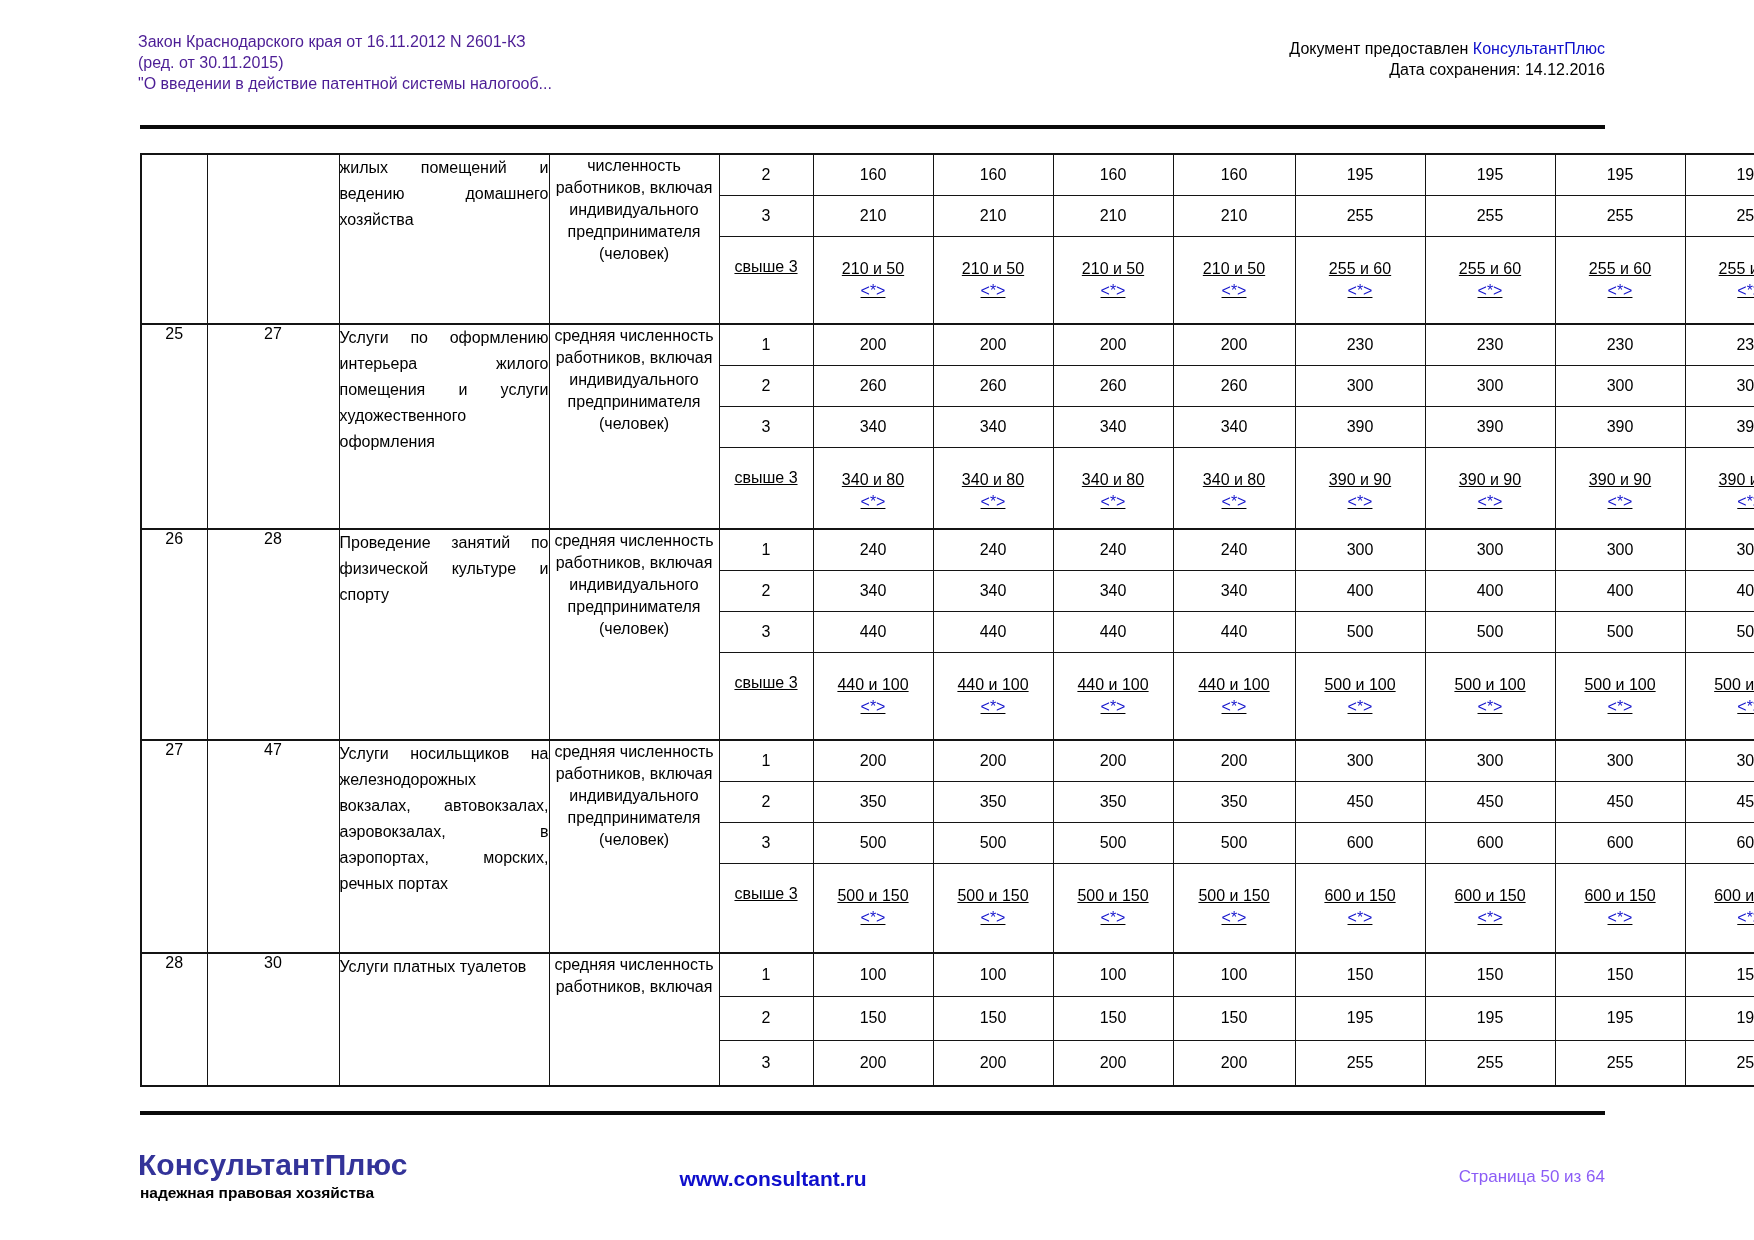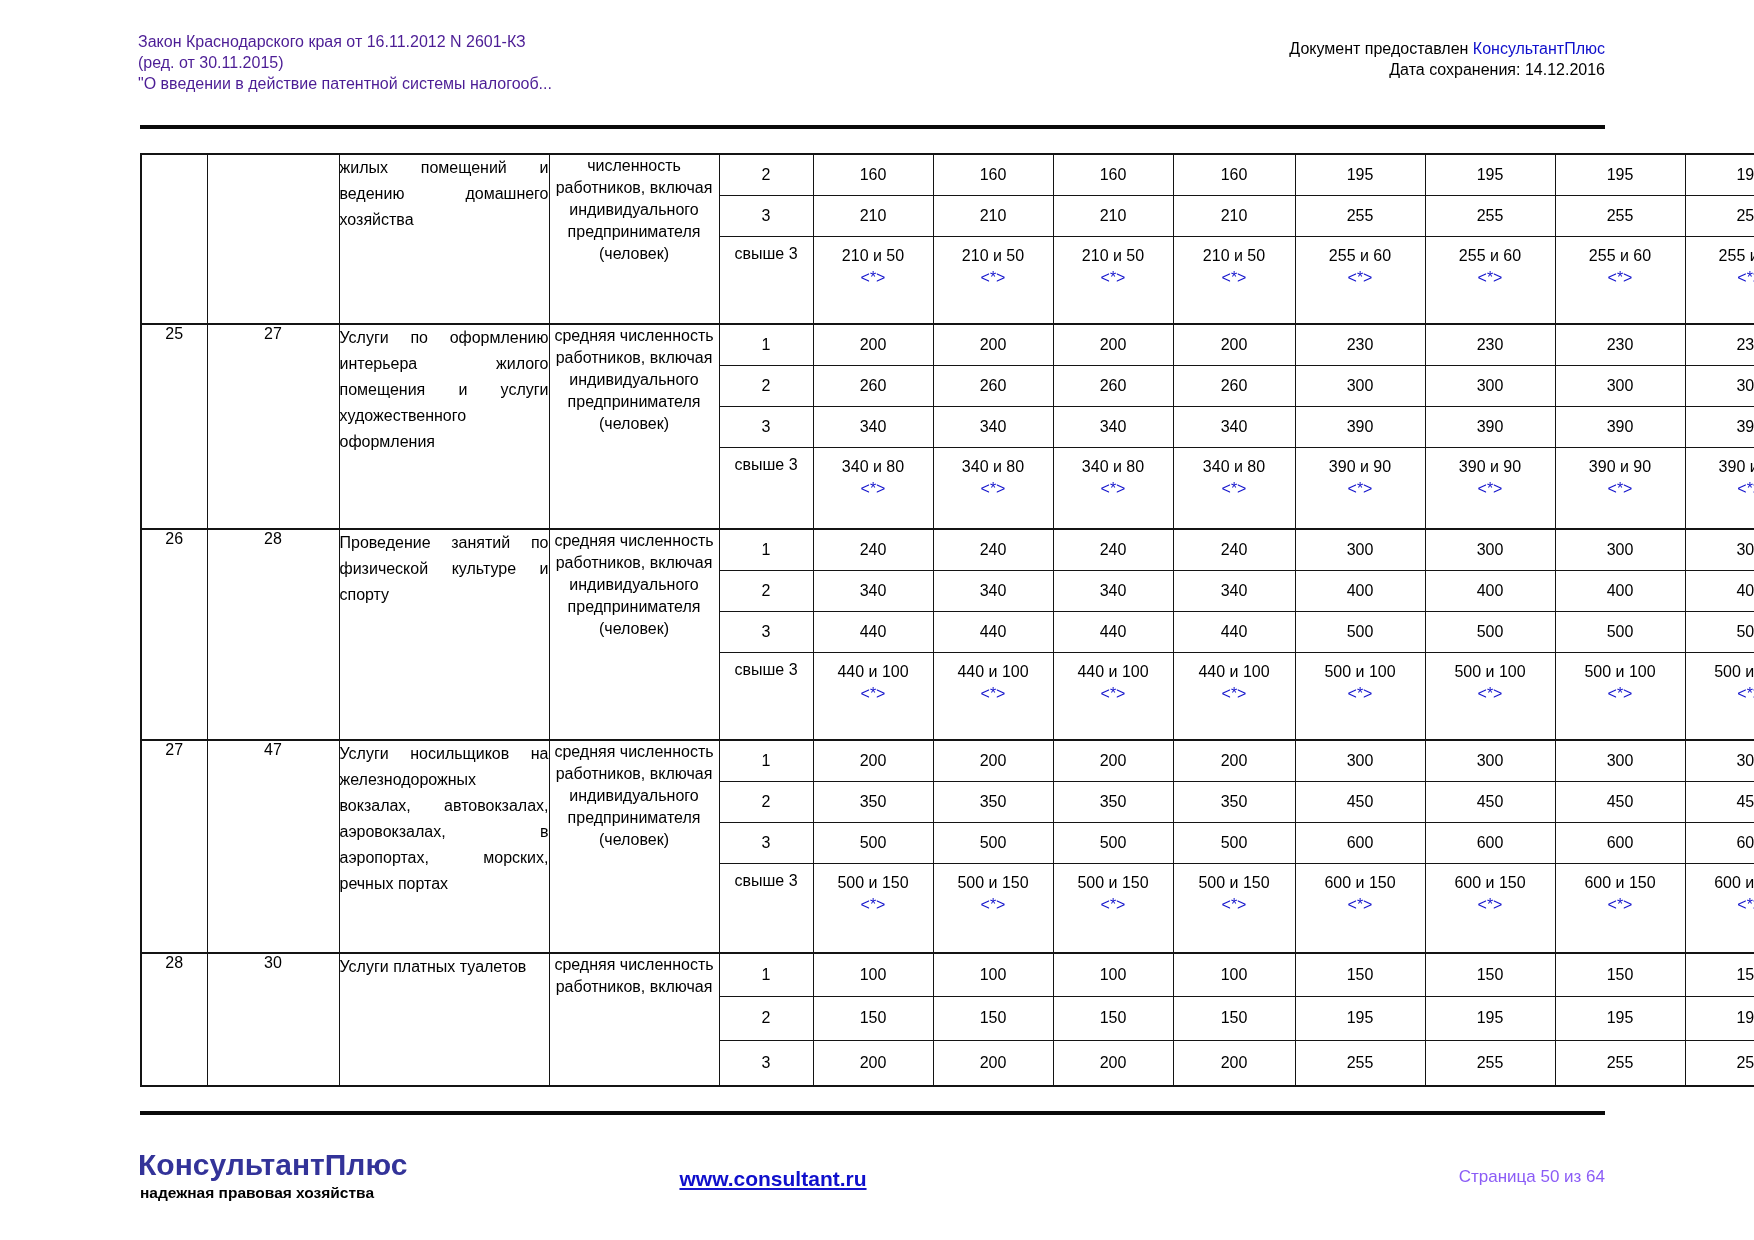--- a/index.html
+++ b/index.html
@@ -47,34 +47,34 @@
     text-align:justify;vertical-align:top;
     padding:9px 7px 0 9px;line-height:26px;
   }
   td.c-note{
     text-align:center;vertical-align:top;
     padding:9px 2px 0 7px;line-height:22px;
   }
   td.c-count{text-align:center;vertical-align:middle;}
   td.c-val{text-align:center;vertical-align:middle;line-height:22px;}
   tr.r-star td.c-count,
-  tr.r-star td.c-val{vertical-align:top;padding-top:8px;}
+  tr.r-star td.c-val{vertical-align:top;padding-top:21px;text-decoration:underline;}
   .star{color:#1414cc;}
   
   .footer-logo{
     position:absolute;left:138px;top:1148px;
     font-size:30px;font-weight:bold;color:#333399;letter-spacing:0px;
   }
   .footer-tagline{
     position:absolute;left:140px;top:1184px;
     font-size:15.5px;font-weight:bold;color:#000;
   }
   .footer-url{
     position:absolute;left:0;top:1167px;width:1546px;
-    text-align:center;font-size:21px;font-weight:bold;color:#1414cc;text-decoration:underline;
+    text-align:center;font-size:21px;font-weight:bold;color:#1414cc;
   }
   .footer-page{
     position:absolute;right:149px;top:1167px;
     font-size:17px;color:#8b5cf6;
   }
 </style>
 </head>
 <body>
 
 <div class="hdr-left">

